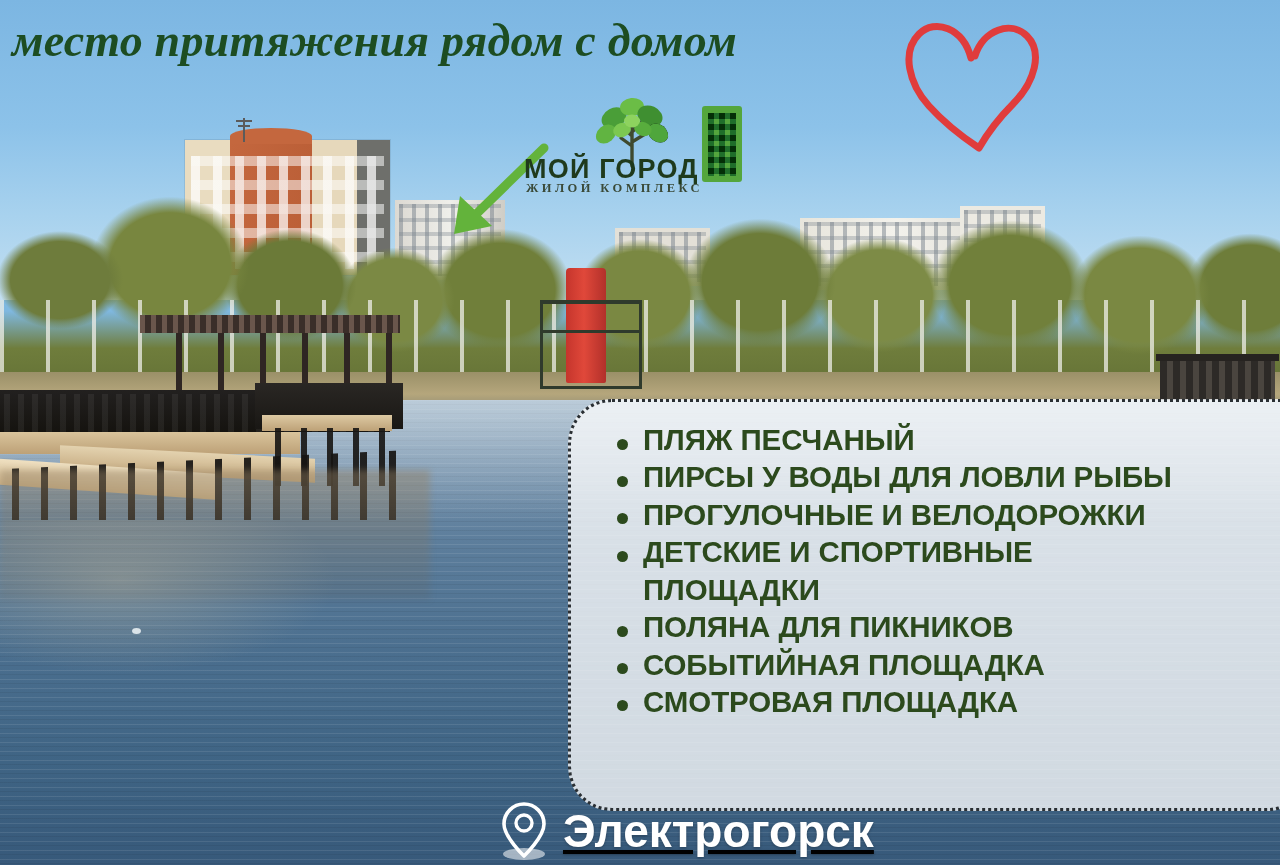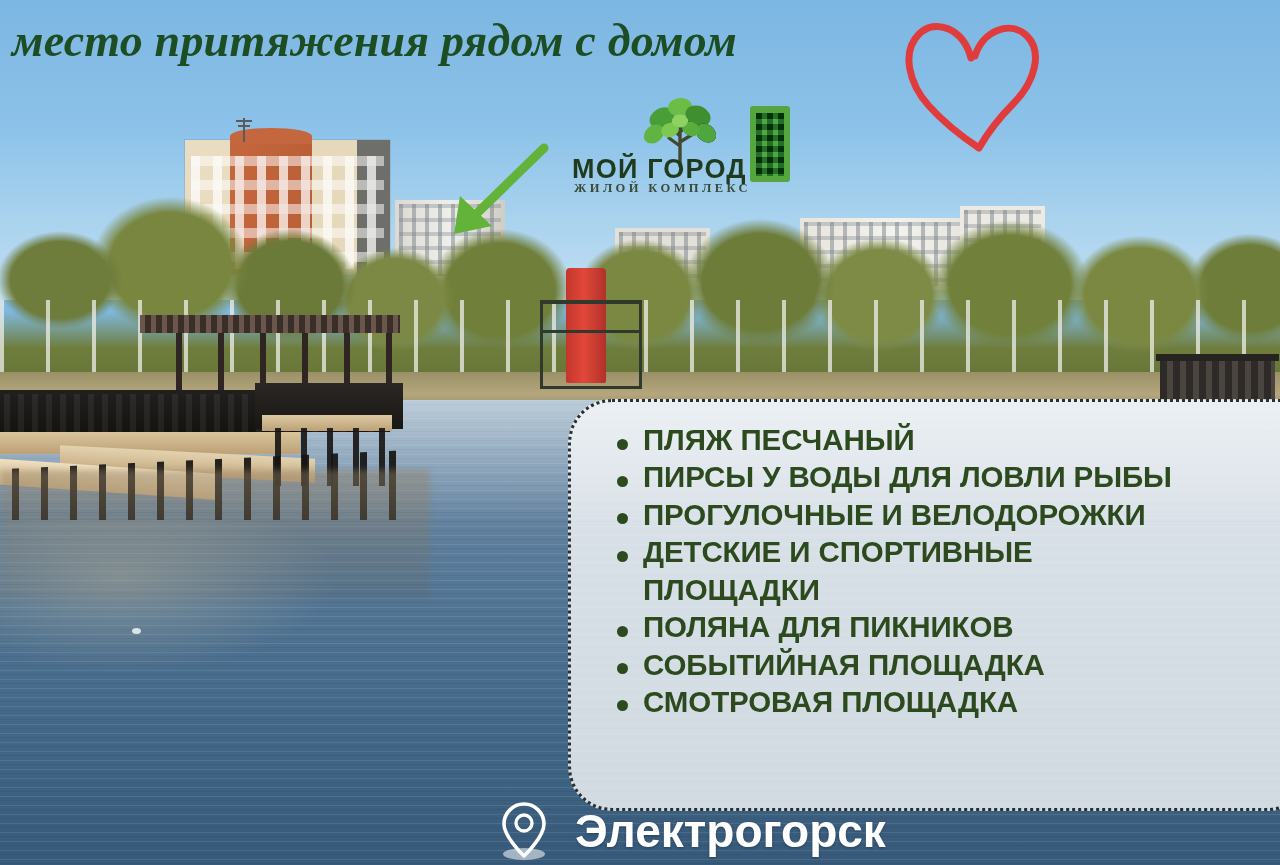--- a/index.html
+++ b/index.html
@@ -168,21 +168,21 @@
     white-space:nowrap;
   }
 
   
   .heart{position:absolute;left:895px;top:12px;width:150px;height:140px;}
 
   
   .arrow{position:absolute;left:440px;top:140px;width:120px;height:100px;}
 
   
-  .logo{position:absolute;left:564px;top:98px;width:240px;height:104px;text-align:center;}
+  .logo{position:absolute;left:516px;top:98px;width:240px;height:104px;text-align:center;}
   .logo-wordmark{
     position:absolute;left:8px;top:56px;
     font-family:"Liberation Sans",sans-serif;
     font-weight:700;font-size:27px;letter-spacing:1.2px;color:#1f3a1c;
     white-space:nowrap;
   }
   .logo-sub{
     position:absolute;left:10px;top:83px;
     font-family:Liberation Serif, serif;
     font-weight:700;font-size:12.5px;letter-spacing:3.4px;color:#3a4a38;
@@ -227,21 +227,21 @@
   .feat-item::before{
     content:"";position:absolute;left:18px;top:.56em;
     width:11px;height:11px;border-radius:50%;background:#2c4a1d;
   }
   .feat-item.cont{padding-left:44px;}
   .feat-item.cont::before{display:none;}
 
   
   .location{
     position:absolute;left:497px;top:800px;
-    display:flex;align-items:center;gap:24px;
+    display:flex;align-items:center;gap:12px;text-decoration:underline;
   }
   .pin-icon{width:54px;height:62px;flex:0 0 auto;}
   .location-name{
     font-family:"Liberation Sans",sans-serif;
     font-weight:700;font-size:46px;line-height:1;color:#ffffff;
     text-shadow:0 1px 3px rgba(0,0,0,.28);
     white-space:nowrap;
   }
 </style>
 </head>

